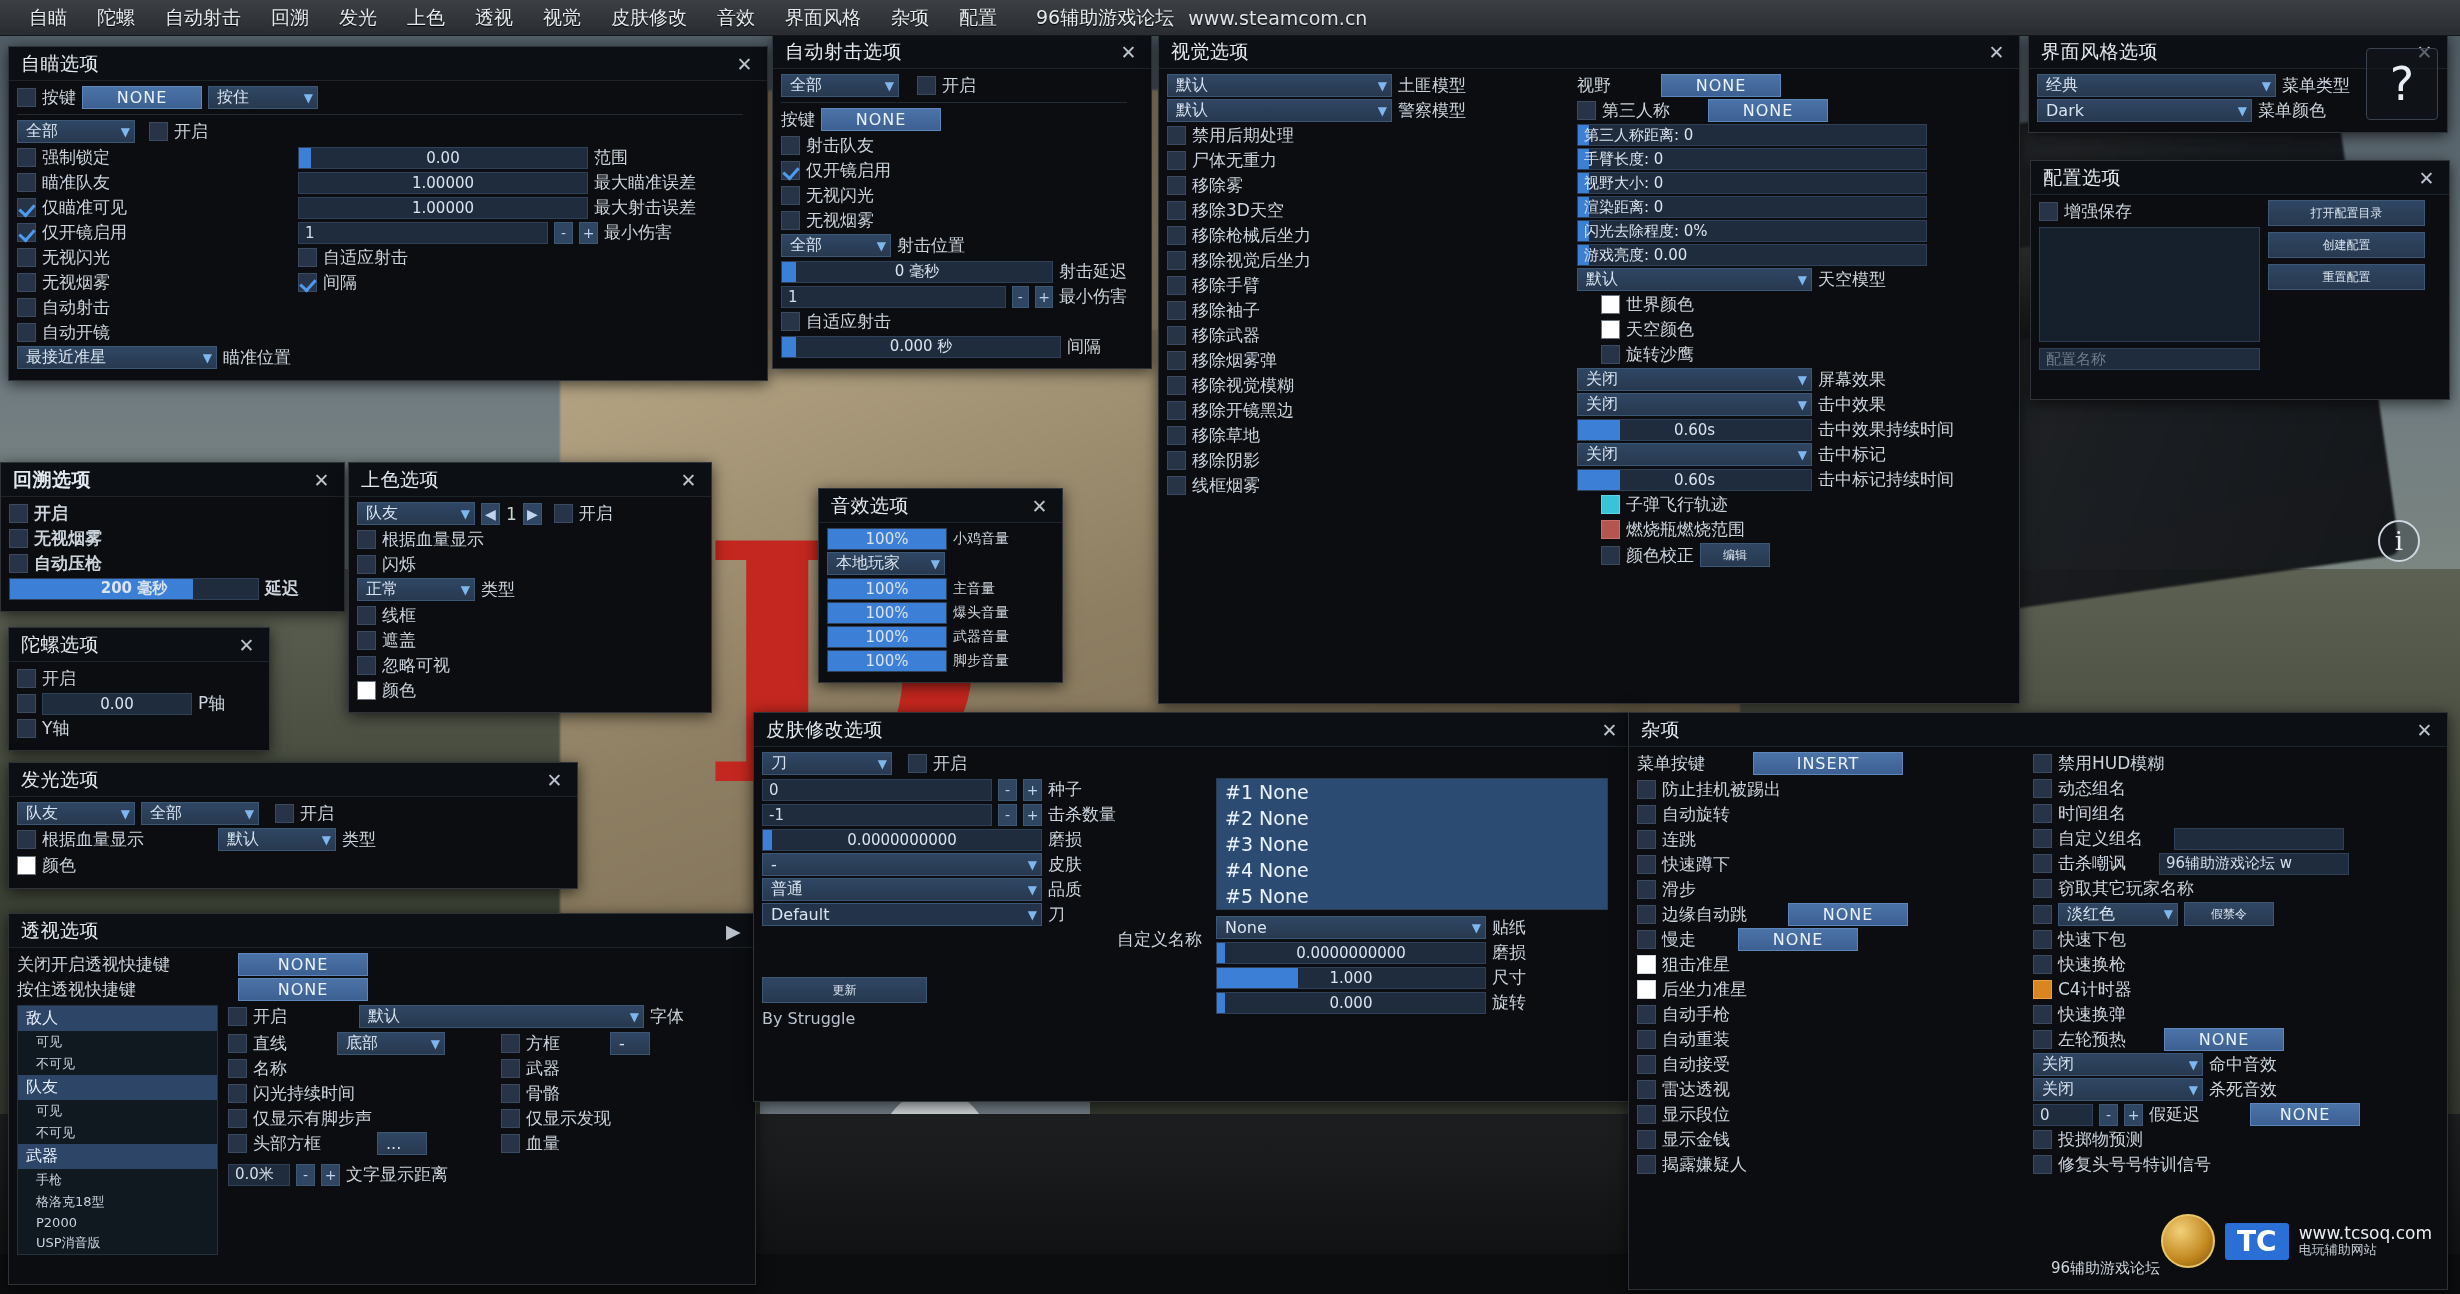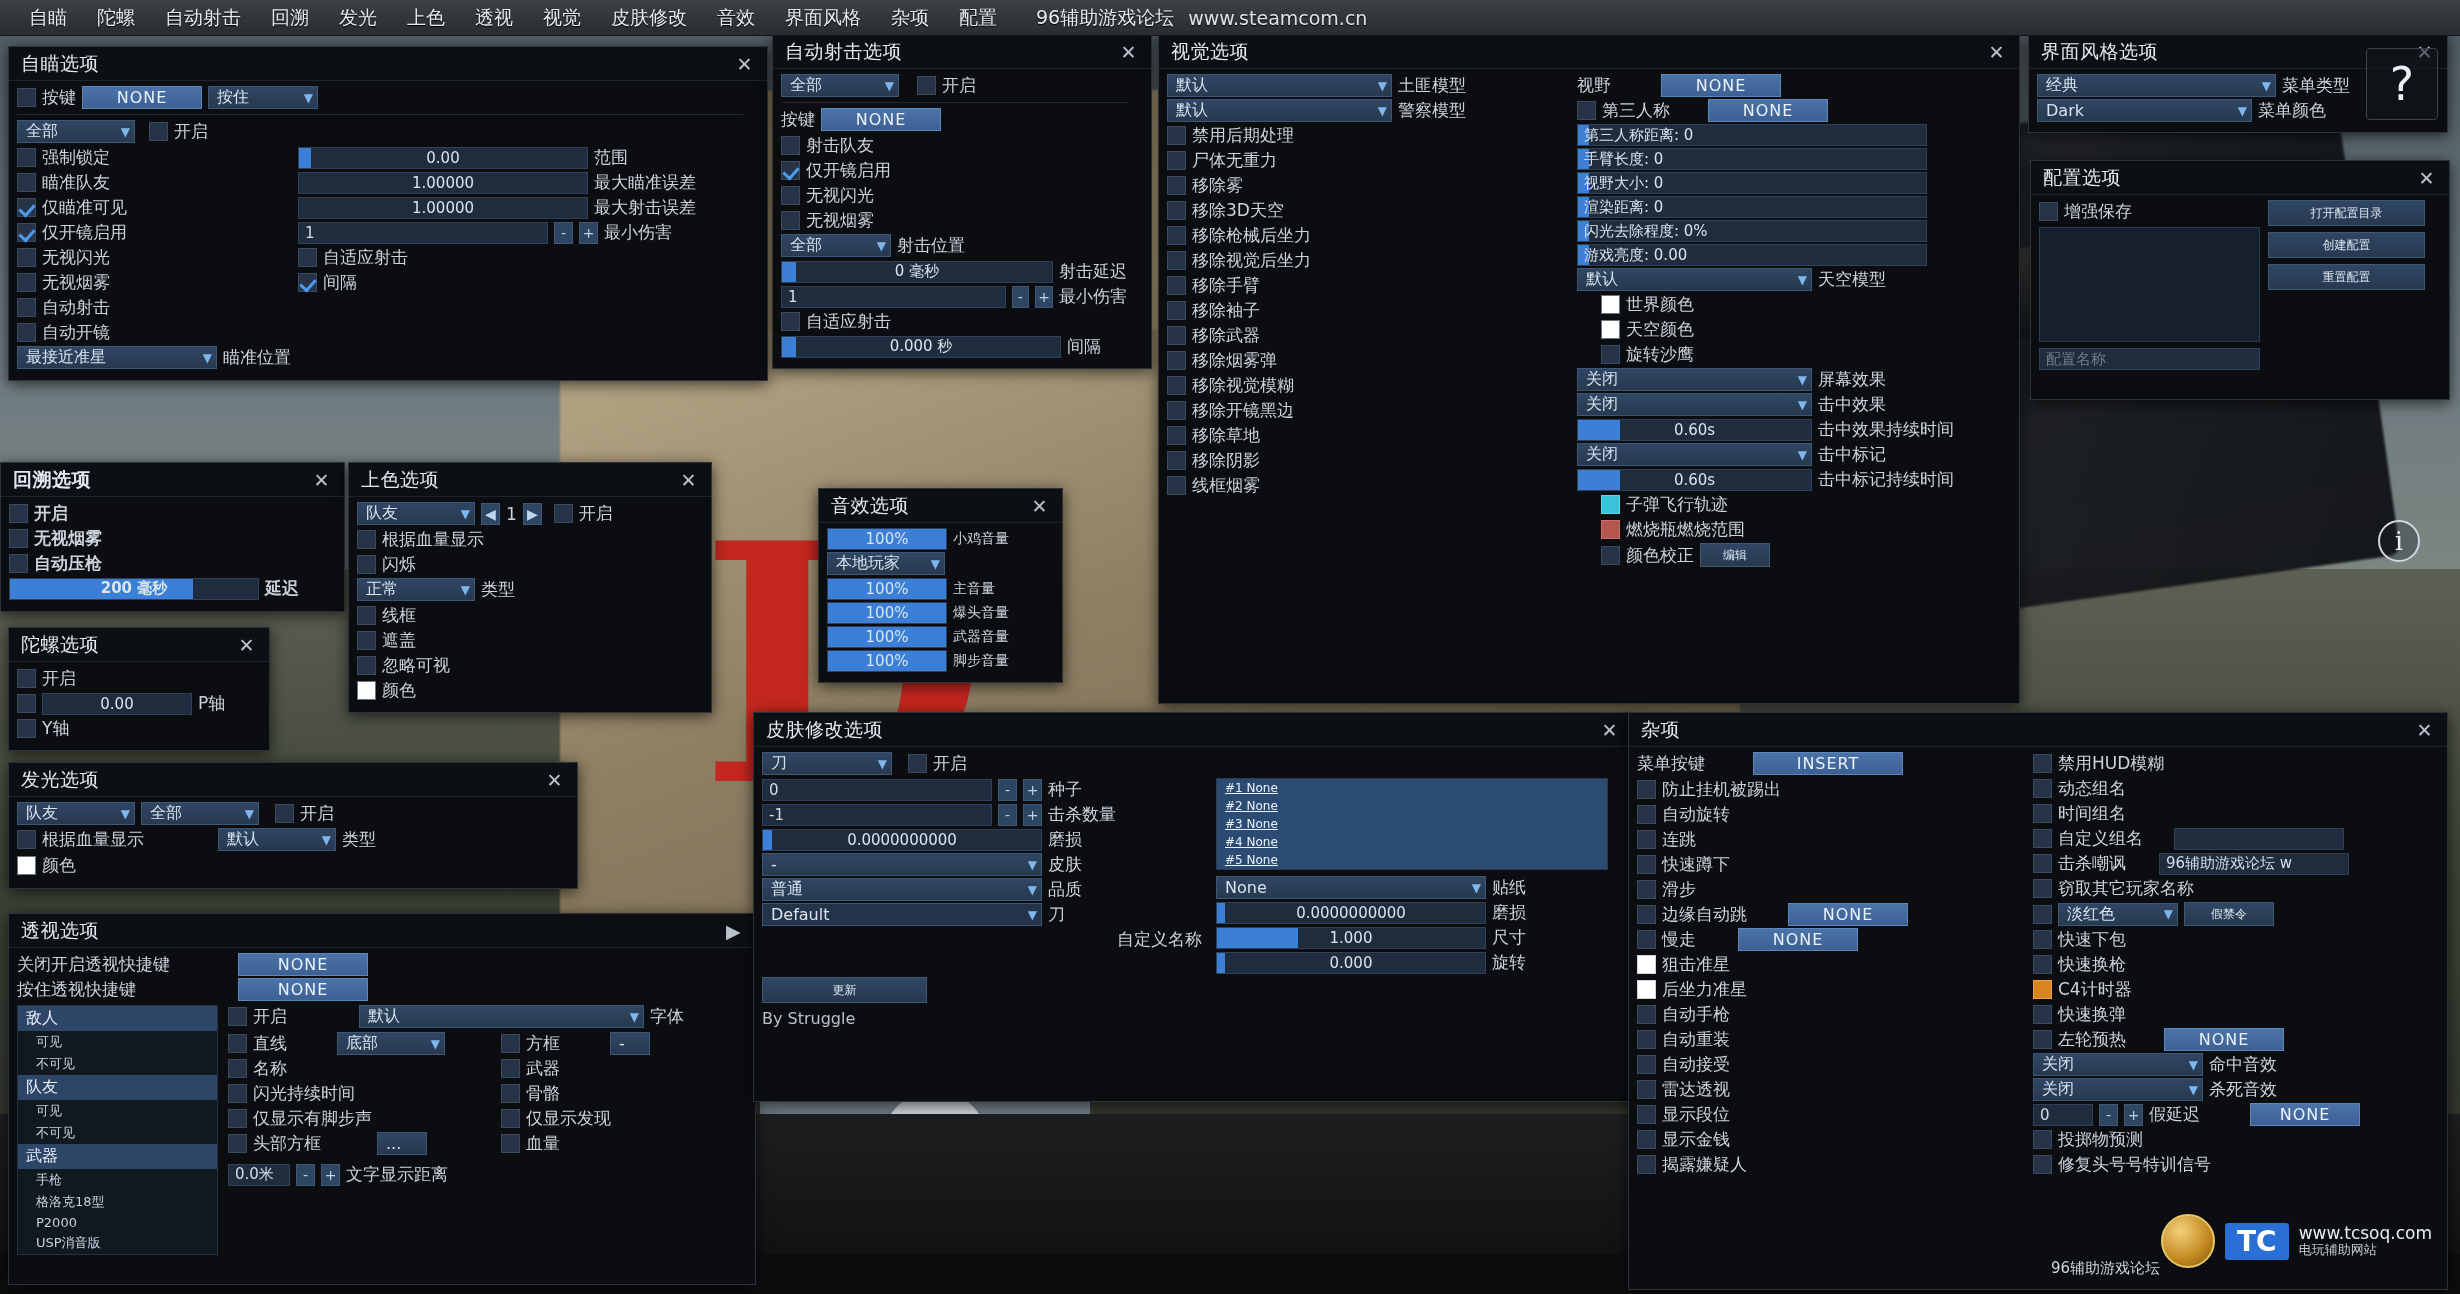--- a/index.html
+++ b/index.html
@@ -128,21 +128,21 @@
     height:22px;background:#1f2c3d;border:1px solid #2e4158;color:#d6dfe9;
     display:flex;align-items:center;padding-left:6px;font-size:15px;
   }
   .spin{width:19px;height:22px;background:#2f4663;border:1px solid #3d5874;
     color:#bdd4ee;display:flex;align-items:center;justify-content:center;font-size:14px;cursor:pointer;}
 
   .sect-div{height:1px;background:#222a33;margin:5px 0;}
 
   
   .listbox{background:#16202d;border:1px solid #2b3b50;}
-  .listbox .li{padding:2px 8px;font-size:12px;color:#cfe0f2;cursor:pointer;text-decoration:underline;}
+  .listbox .li{padding:2px 8px;font-size:19px;color:#cfe0f2;cursor:pointer;}
   .listbox .li.sel{background:#2c4b72;color:#eaf3ff;}
 
   .leftlist{background:#101820;border:1px solid #243240;}
   .leftlist .hdr{background:#2d4667;color:#e6eefa;padding:2px 8px;font-size:16px;}
   .leftlist .it{padding:2px 8px 2px 18px;font-size:13px;color:#c7d2de;}
 
   .colorswatch{width:19px;height:19px;border:1px solid #6a747f;}
 
   .tiny{font-size:14px;}
   .footnote{font-size:16px;color:#b9c3ce;padding-top:6px;}

